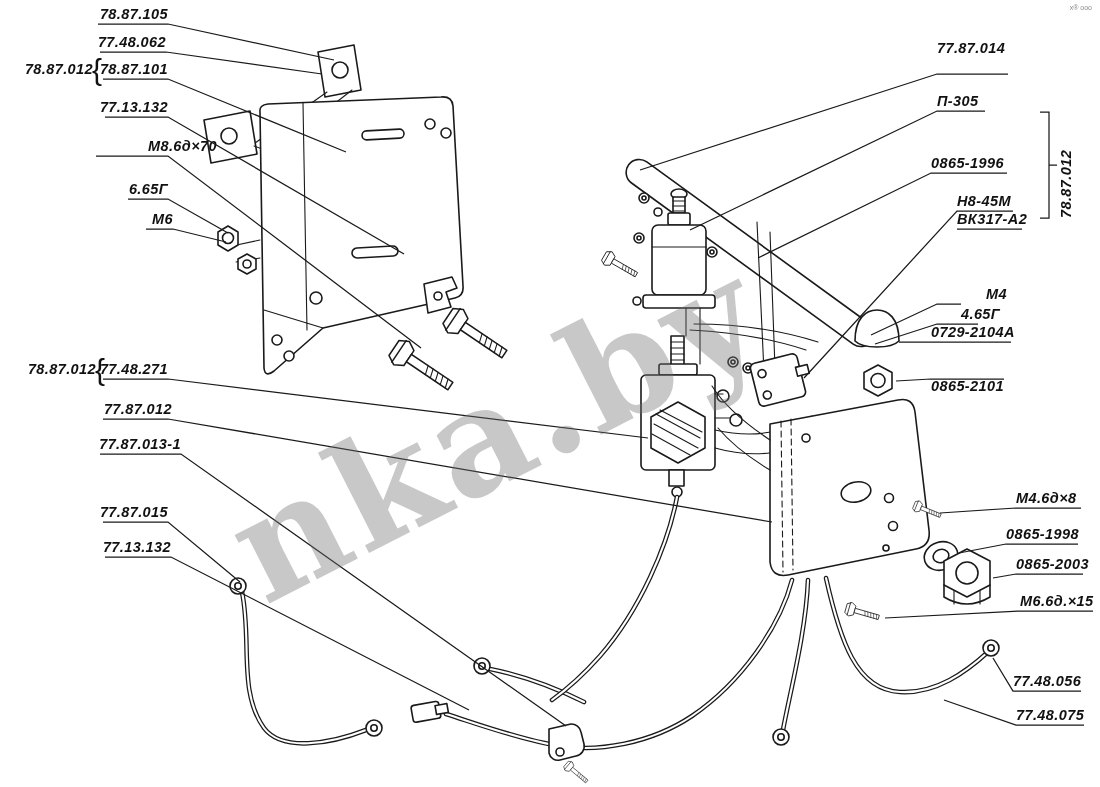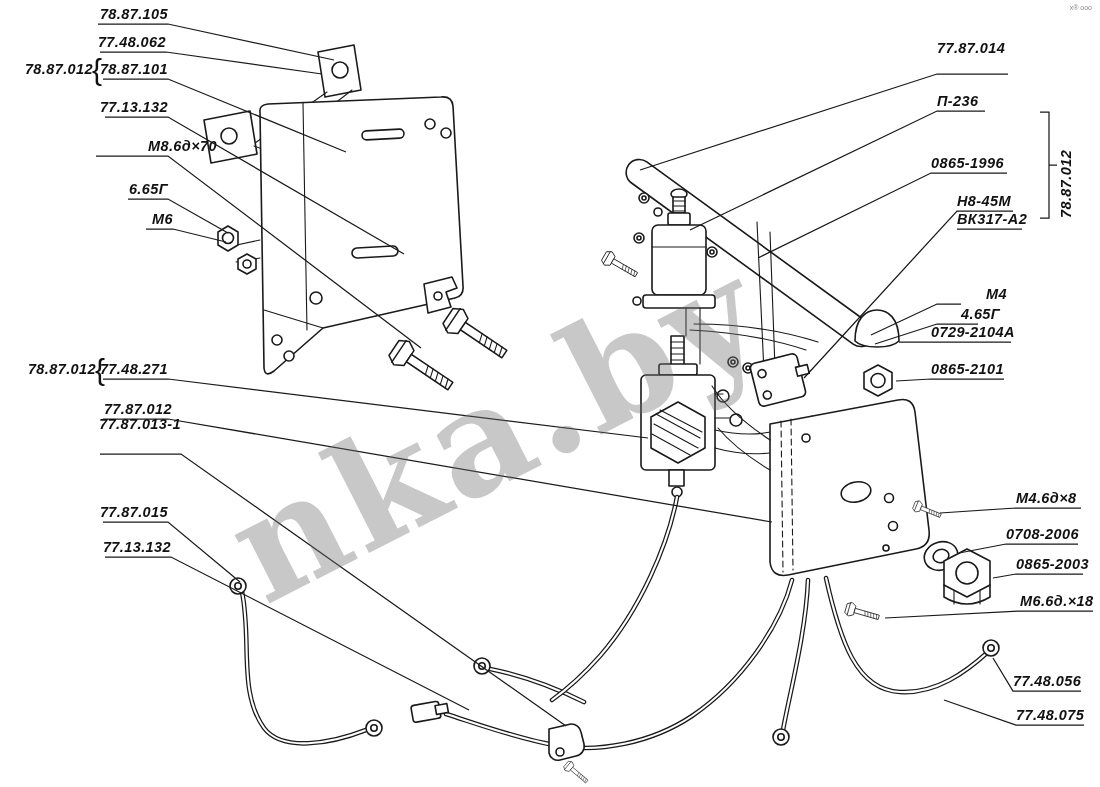--- a/index.html
+++ b/index.html
@@ -271,35 +271,35 @@
   <div class="co brace" style="left:92px;top:53px">{</div>
   <div class="co" style="right:932px;top:61px">78.87.101</div>
   <div class="co" style="right:932px;top:99px">77.13.132</div>
   <div class="co" style="right:883px;top:138px">М8.6д×70</div>
   <div class="co" style="right:932px;top:181px">6.65Г</div>
   <div class="co" style="right:927px;top:211px">М6</div>
   <div class="co" style="right:1004px;top:361px">78.87.012</div>
   <div class="co brace" style="left:95px;top:353px">{</div>
   <div class="co" style="right:932px;top:361px">77.48.271</div>
   <div class="co" style="right:928px;top:401px">77.87.012</div>
-  <div class="co" style="right:919px;top:416px">77.87.013-1</div>
+  <div class="co" style="right:919px;top:436px">77.87.013-1</div>
   <div class="co" style="right:932px;top:504px">77.87.015</div>
   <div class="co" style="right:929px;top:539px">77.13.132</div>
 
   <div class="co" style="left:937px;top:40px">77.87.014</div>
-  <div class="co" style="left:937px;top:93px">П-236</div>
+  <div class="co" style="left:937px;top:93px">П-305</div>
   <div class="co" style="left:931px;top:155px">0865-1996</div>
   <div class="co" style="left:957px;top:193px">Н8-45М</div>
   <div class="co" style="left:957px;top:211px">ВК317-А2</div>
   <div class="co vert" style="left:1058px;top:218px">78.87.012</div>
   <div class="co" style="left:986px;top:286px">М4</div>
   <div class="co" style="left:961px;top:306px">4.65Г</div>
   <div class="co" style="left:931px;top:324px">0729-2104А</div>
-  <div class="co" style="left:931px;top:361px">0865-2101</div>
+  <div class="co" style="left:931px;top:378px">0865-2101</div>
   <div class="co" style="left:1016px;top:490px">М4.6д×8</div>
-  <div class="co" style="left:1006px;top:526px">0708-2006</div>
+  <div class="co" style="left:1006px;top:526px">0865-1998</div>
   <div class="co" style="left:1016px;top:556px">0865-2003</div>
-  <div class="co" style="left:1020px;top:593px">М6.6д.×18</div>
+  <div class="co" style="left:1020px;top:593px">М6.6д.×15</div>
   <div class="co" style="left:1013px;top:673px">77.48.056</div>
   <div class="co" style="left:1016px;top:707px">77.48.075</div>
 
 
 </div>
 
 </body></html>

